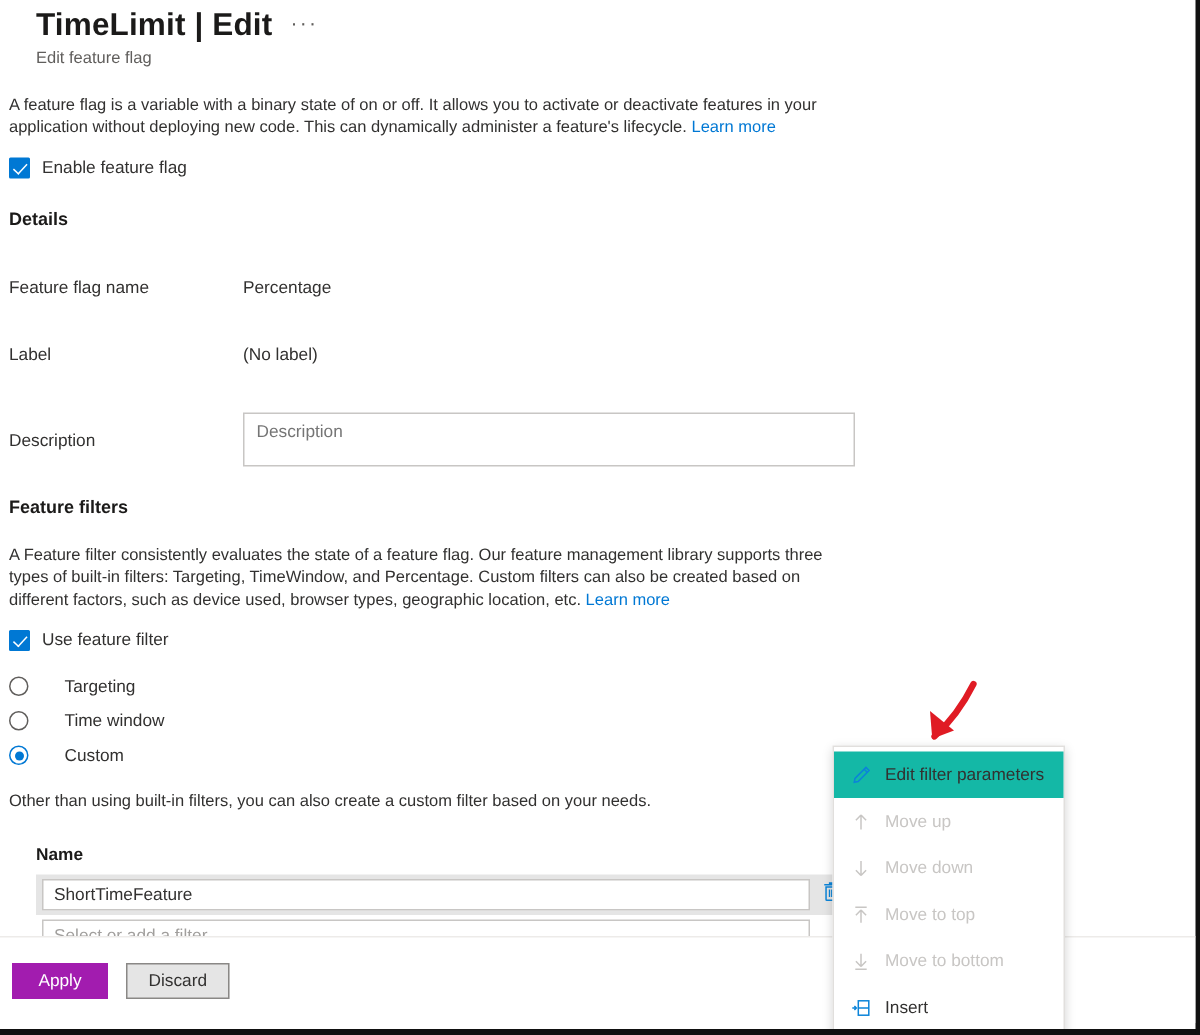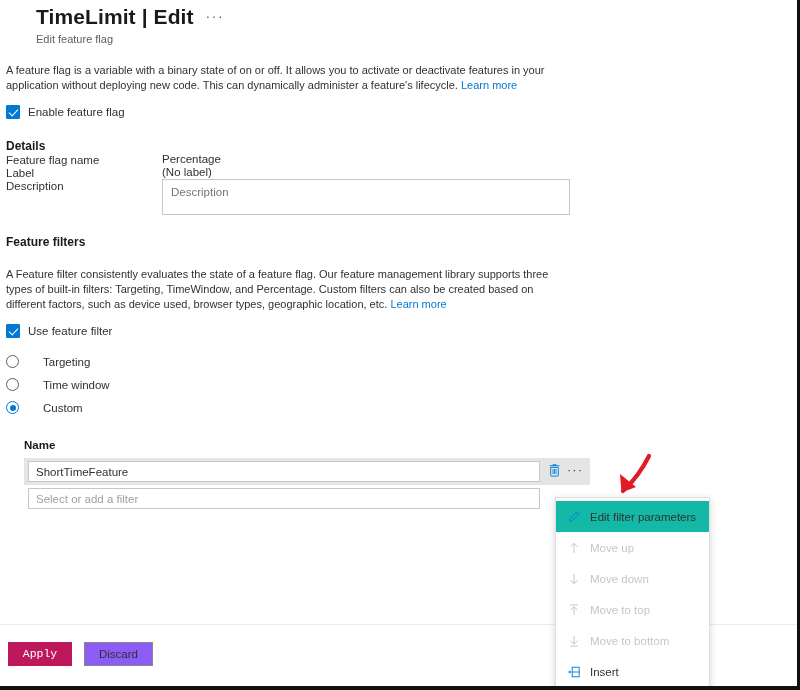--- a/index.html
+++ b/index.html
@@ -14,21 +14,21 @@
   #page {
     position: relative;
     width: 800px; height: 690px;
     background: #ffffff;
     border-right: 3px solid #111111;
     border-bottom: 4px solid #111111;
     overflow: hidden;
   }
 
   
-  .header { padding: 4px 0 0 4px; margin-left: 32px; }
+  .header { padding: 4px 0 0 24px; }
   .title-row { display: flex; align-items: baseline; gap: 12px; }
   .title {
     font-size: 21px; font-weight: bold; letter-spacing: .1px;
     color: #1b1a19; line-height: 26px;
   }
   .title-ellipsis {
     font-size: 14px; color: #605e5c; letter-spacing: 1.5px;
     position: relative; top: -3px; cursor: pointer;
   }
   .subtitle { font-size: 11px; color: #605e5c; margin-top: 3px; }
@@ -52,21 +52,21 @@
     content: ""; position: absolute; left: 4px; top: 1px;
     width: 4px; height: 8px; border: solid #ffffff;
     border-width: 0 1.6px 1.6px 0; transform: rotate(43deg);
   }
   .cblabel { font-size: 11.5px; color: #323130; cursor: pointer; }
 
   
   .sect { font-size: 12px; font-weight: bold; color: #1b1a19; margin-top: 20px; }
 
   
-  .drow { display: flex; align-items: flex-start; margin-top: 0; }
+  .drow { display: flex; align-items: center; margin-top: 32px; }
   .dlabel { width: 156px; font-size: 11.5px; color: #323130; padding-top: 1px; }
   .dval { font-size: 11.5px; color: #323130; }
   .desc-box {
     width: 408px; height: 36px; border: 1px solid #c8c6c4; background: #ffffff;
     font-family: "Liberation Sans", sans-serif; font-size: 11.5px;
     color: #a19f9d; padding: 6px 8px; resize: none; outline: none;
   }
 
   
   .radios { margin-top: 14px; }
@@ -104,26 +104,26 @@
     cursor: pointer; line-height: 10px; position: relative; top: -2px;
   }
 
   
   .footer {
     position: absolute; left: 0; right: 0; bottom: 4px;
     height: 58px; border-top: 1px solid #edebe9; background: #ffffff;
     display: flex; align-items: center; gap: 12px; padding-left: 8px;
   }
   .btn-primary {
-    background: #be185d; color: #ffffff; border: none;
-    font-family: Liberation Mono, monospace; font-size: 11.5px;
+    background: #a21caf; color: #ffffff; border: none;
+    font-family: Liberation Sans, sans-serif; font-size: 11.5px;
     height: 24px; min-width: 64px; padding: 0 14px; cursor: pointer;
   }
   .btn-secondary {
-    background: #8b5cf6; color: #323130; border: 1px solid #8a8886;
+    background: #e5e5e5; color: #323130; border: 1px solid #8a8886;
     font-family: "Liberation Sans", sans-serif; font-size: 11.5px;
     height: 24px; min-width: 64px; padding: 0 14px; cursor: pointer;
   }
 
   
   .ctxmenu {
     position: absolute; left: 555px; top: 497px; width: 155px;
     background: #ffffff; border: 1px solid #e1dfdd;
     box-shadow: 0 2px 7px rgba(0,0,0,.18); padding: 3px 0; z-index: 40;
   }
@@ -199,20 +199,21 @@
       <div class="rrow">
         <div class="radio"></div>
         <div class="rlabel">Time window</div>
       </div>
       <div class="rrow">
         <div class="radio on"></div>
         <div class="rlabel">Custom</div>
       </div>
     </div>
 
+    <div class="para" style="margin-top:14px">Other than using built-in filters, you can also create a custom filter based on your needs.</div>
 
     <div class="ftable">
       <div class="fhead">Name</div>
 
       <div class="frow selected">
         <input class="finput" type="text" value="ShortTimeFeature" style="">
         <div class="ficons">
           <span class="trash-ic">
             <svg width="13" height="14" viewBox="0 0 13 14">
               <path d="M4.6 1.2h3.8v1.1h3.1v1H1.5v-1h3.1V1.2z" fill="#0b84d9"></path>

